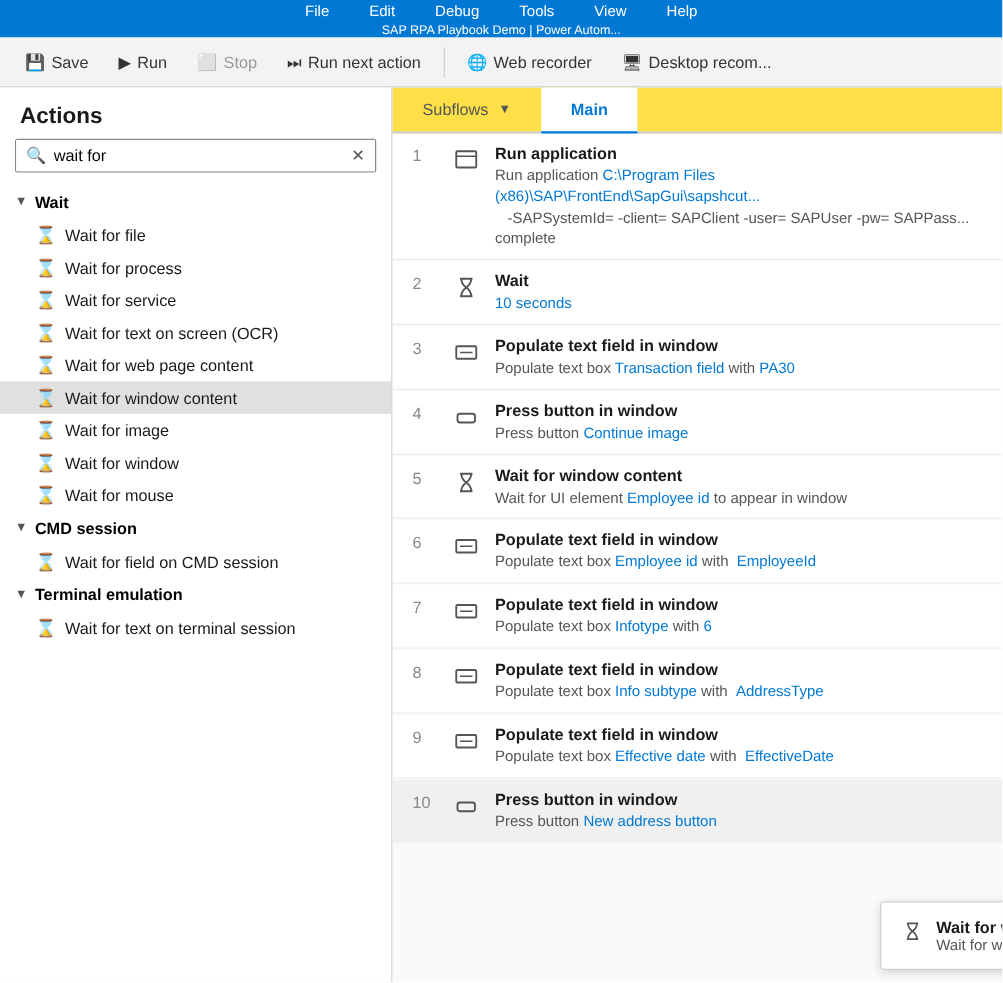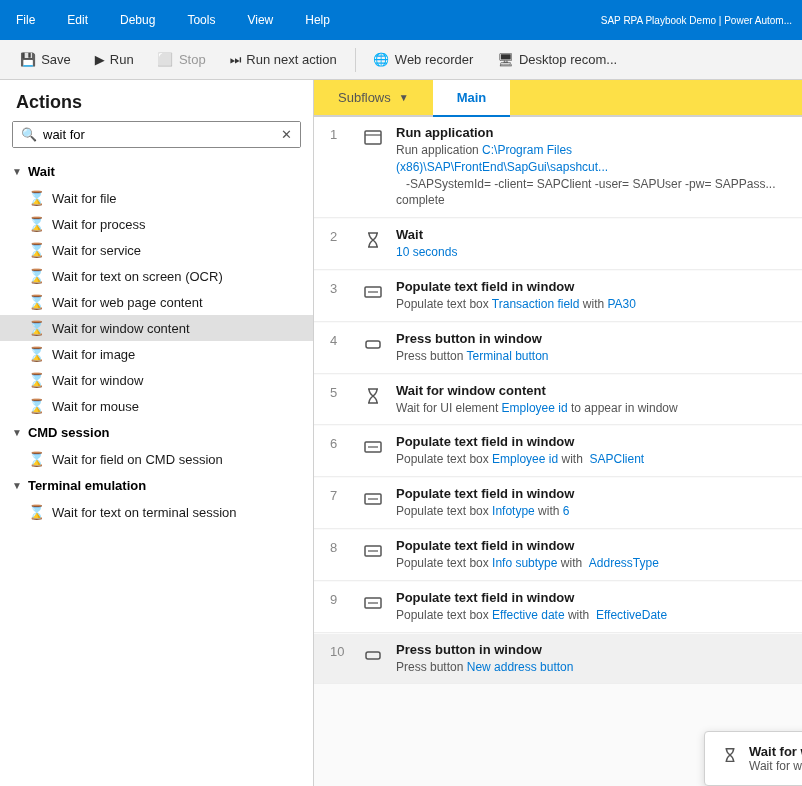--- a/index.html
+++ b/index.html
@@ -2,26 +2,27 @@
 <html><head>
   <meta charset="utf-8">
   <style>
     * { margin: 0; padding: 0; box-sizing: border-box; }
     body { font-family: 'Segoe UI', Arial, sans-serif; font-size: 13px; background: #fff; width: 802px; height: 786px; overflow: hidden; }
 
     
     .title-bar {
       background: #0078d4;
       color: white;
-      height: 40px;
+      height: 30px;
       display: flex;
       align-items: center;
       padding: 0 10px;
       font-size: 12px;
       justify-content: space-between;
+      flex-direction: column;
     }
     .title-bar-left { display: flex; gap: 20px; }
     .title-bar-item { cursor: pointer; padding: 2px 6px; }
     .title-bar-right { font-size: 10px; }
 
     
     .toolbar {
       background: #f3f3f3;
       border-bottom: 1px solid #d0d0d0;
       height: 40px;
@@ -411,21 +412,21 @@
       <div class="flow-row">
         <span class="row-num">4</span>
         <div class="row-icon">
           <svg width="20" height="20" viewBox="0 0 20 20">
               <rect x="3" y="7" width="14" height="7" rx="2" fill="none" stroke="#555" stroke-width="1.5"></rect>
             </svg>
         </div>
         <div class="row-content">
           <div class="row-title">Press button in window</div>
           <div class="row-desc">
-            Press button <span class="highlight">Terminal button</span>
+            Press button <span class="highlight">Continue image</span>
           </div>
         </div>
       </div>
 
       <div class="flow-row">
         <span class="row-num">5</span>
         <div class="row-icon">
           <svg width="20" height="20" viewBox="0 0 20 20">
               <path d="M5 3h10M5 17h10M6 3c0 4 4 7 4 7s-4 3-4 7M14 3c0 4-4 7-4 7s4 3 4 7" fill="none" stroke="#555" stroke-width="1.5"></path>
             </svg>
@@ -442,21 +443,21 @@
         <span class="row-num">6</span>
         <div class="row-icon">
           <svg width="20" height="20" viewBox="0 0 20 20">
               <rect x="2" y="5" width="16" height="10" rx="1" fill="none" stroke="#555" stroke-width="1.5"></rect>
               <line x1="5" y1="10" x2="15" y2="10" stroke="#555" stroke-width="1.2"></line>
             </svg>
         </div>
         <div class="row-content">
           <div class="row-title">Populate text field in window</div>
           <div class="row-desc">
-            Populate text box <span class="highlight">Employee id</span> with &nbsp;<span class="highlight">SAPClient</span>
+            Populate text box <span class="highlight">Employee id</span> with &nbsp;<span class="highlight">EmployeeId</span>
           </div>
         </div>
       </div>
 
       <div class="flow-row">
         <span class="row-num">7</span>
         <div class="row-icon">
           <svg width="20" height="20" viewBox="0 0 20 20">
               <rect x="2" y="5" width="16" height="10" rx="1" fill="none" stroke="#555" stroke-width="1.5"></rect>
               <line x1="5" y1="10" x2="15" y2="10" stroke="#555" stroke-width="1.2"></line>

